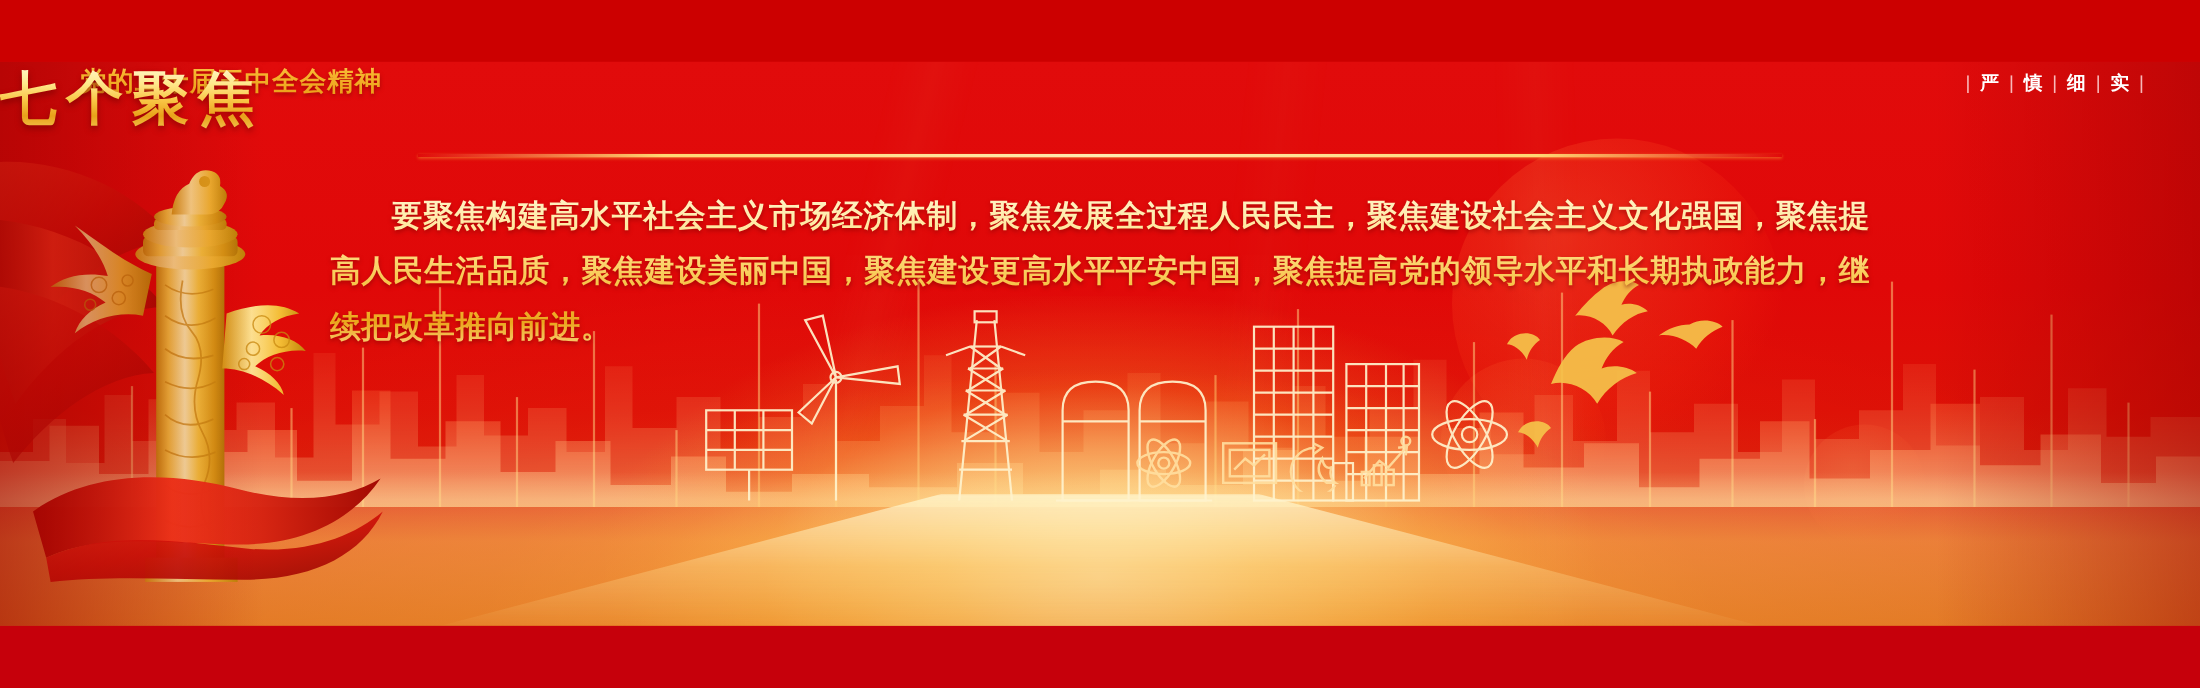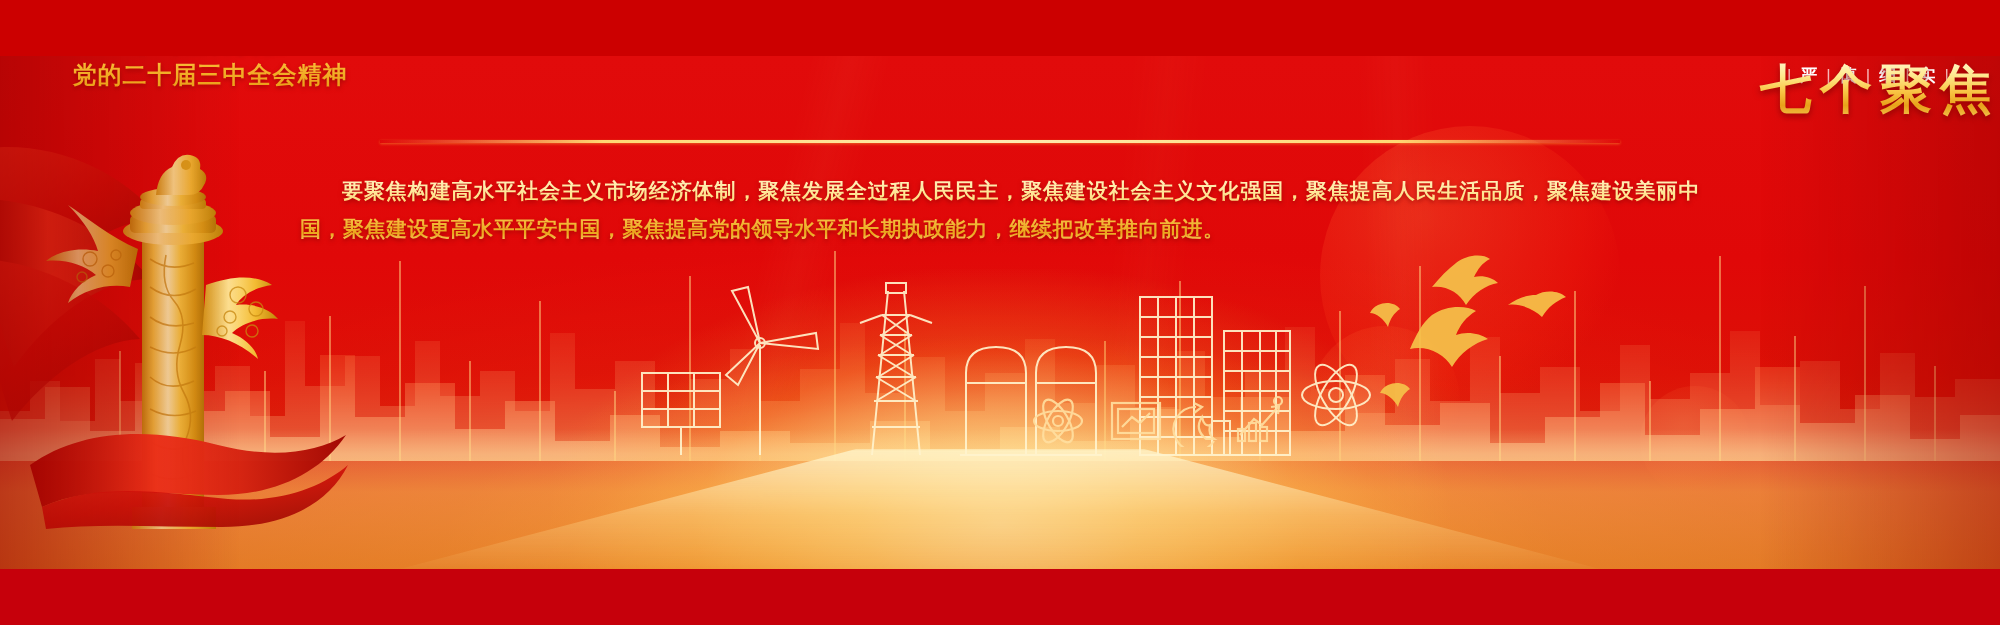--- a/index.html
+++ b/index.html
@@ -104,40 +104,41 @@
 
   .logo-wrap { position:absolute; right:50px; top:20px; width:300px; text-align:right; color:#fff; }
   .logo-row { display:flex; align-items:center; justify-content:flex-end; gap:3px; }
   .logo-cn { font-size:30px; font-weight:bold; letter-spacing:1px; line-height:1; }
   .logo-mark { width:64px; height:34px; display:inline-block; }
   .logo-en { font-size:34px; font-weight:bold; letter-spacing:0px; line-height:1; font-family:"Liberation Serif",serif; }
   .logo-sub { margin-top:10px; display:flex; align-items:center; justify-content:flex-end; gap:8px; font-size:17px; font-weight:bold; letter-spacing:1px; }
   .logo-sub .bar { color:#ffd9d9; font-weight:normal; opacity:.85; }
 
   .title {
-    position:absolute; left:0; right:0; top:55px; text-align:right;
+    position:absolute; left:0; right:0; top:55px; text-align:left;
     font-size:52px; font-weight:bold; letter-spacing:8px;
     background:linear-gradient(180deg,#fffbe0 0%,#ffe88c 30%,#f9c545 52%,#e8a119 72%,#f7d469 100%);
     -webkit-background-clip:text; background-clip:text; color:transparent;
     filter:drop-shadow(0 3px 3px rgba(110,0,0,.6));
   }
 
   .divider {
     position:absolute; left:380px; right:380px; top:140px; height:3px;
     background:linear-gradient(90deg, rgba(255,200,90,0) 0%, #ffd873 18%, #ffeab0 50%, #ffd873 82%, rgba(255,200,90,0) 100%);
     box-shadow:0 1px 3px rgba(255,180,60,.5);
   }
 
   .body-text {
     position:absolute; left:300px; width:1400px; top:172px;
-    font-size:21px; font-weight:bold; line-height:1.80; text-align:justify;
+    font-size:28px; font-weight:bold; line-height:1.80; text-align:justify;
     letter-spacing:.5px; text-indent:2em;
     background:linear-gradient(180deg,#fff6cf 0%,#ffe38d 32%,#f7c348 58%,#eba61c 80%,#ffdf97 100%);
     -webkit-background-clip:text; background-clip:text; color:transparent;
     filter:drop-shadow(0 2px 2px rgba(120,0,0,.55));
+    font-family:Liberation Serif, serif;
   }
 </style>
 </head>
 <body>
 
 <div class="banner">
 
   <div class="band-top"></div>
 
   <div class="stage">

